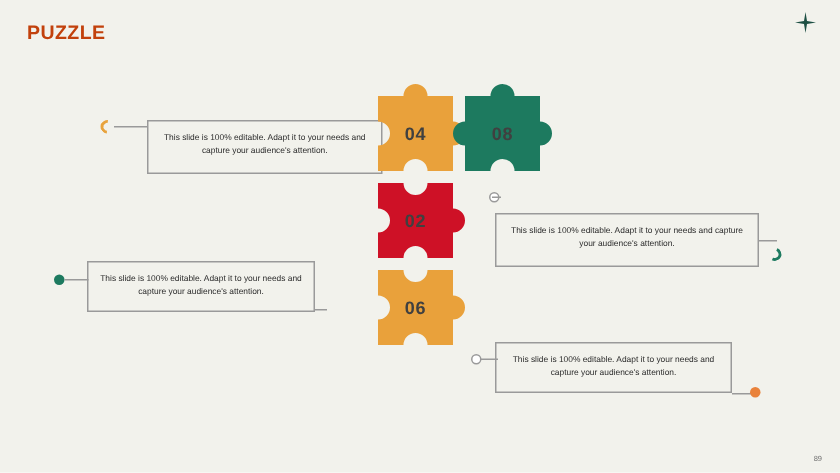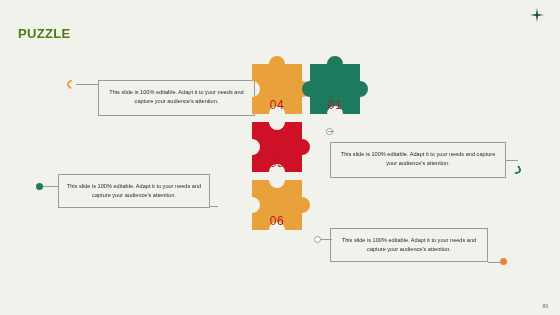--- a/index.html
+++ b/index.html
@@ -16,24 +16,24 @@
   .slide {
     position: relative;
     width: 560px;
     height: 315px;
     background: #f2f2ec;
     overflow: hidden;
   }
   .title {
     position: absolute;
     left: 18px;
-    top: 26px;
+    top: 14px;
     font-size: 13px;
     font-weight: bold;
-    color: #4d7c0f;
+    color: #c2410c;
     letter-spacing: 0.3px;
   }
   .sparkle {
     position: absolute;
     right: 14px;
     top: 6px;
     width: 18px;
     height: 18px;
     color: #1d4f43;
   }
@@ -55,29 +55,29 @@
   }
   .piece {
     position: absolute;
     width: 66px;
     height: 66px;
   }
   .piece svg { display: block; }
   .piece .num {
     position: absolute;
     left: 0;
-    top: 16px;
+    top: 0;
     width: 66px;
     height: 66px;
     display: flex;
     align-items: center;
     justify-content: center;
-    color: #b91c1c;
+    color: #404040;
     font-size: 12px;
-    font-weight: normal;
+    font-weight: bold;
     letter-spacing: 0.5px;
     pointer-events: none;
   }
 
   
   .callout {
     position: absolute;
     font-size: 5.6px;
     line-height: 1.55;
     color: #2b2b2b;
@@ -176,29 +176,29 @@
                  L58 58 L41 58 A6 6 0 1 0 25 58 L8 58 L8 41 A6 6 0 1 0 8 25 Z" fill="#e9a13b"></path>
       </svg>
       <div class="num">04</div>
     </div>
 
     <div class="piece" style="left:116px; top:0px;">
       <svg width="66" height="66" viewBox="0 0 66 66">
         <path d="M8 8 L25 8 A6 6 0 1 1 41 8 L58 8 L58 25 A6 6 0 1 1 58 41
                  L58 58 L41 58 A6 6 0 1 0 25 58 L8 58 L8 41 A6 6 0 1 1 8 25 Z" fill="#1d7a5f"></path>
       </svg>
-      <div class="num">01</div>
+      <div class="num">08</div>
     </div>
 
     <div class="piece" style="left:58px; top:58px;">
       <svg width="66" height="66" viewBox="0 0 66 66">
         <path d="M8 8 L25 8 A6 6 0 1 0 41 8 L58 8 L58 25 A6 6 0 1 1 58 41
                  L58 58 L41 58 A6 6 0 1 0 25 58 L8 58 L8 41 A6 6 0 1 0 8 25 Z" fill="#ce1126"></path>
       </svg>
-      <div class="num">05</div>
+      <div class="num">02</div>
     </div>
 
 
     <div class="piece" style="left:58px; top:116px;">
       <svg width="66" height="66" viewBox="0 0 66 66">
         <path d="M8 8 L25 8 A6 6 0 1 0 41 8 L58 8 L58 25 A6 6 0 1 1 58 41
                  L58 58 L41 58 A6 6 0 1 0 25 58 L8 58 L8 41 A6 6 0 1 0 8 25 Z" fill="#e9a13b"></path>
       </svg>
       <div class="num">06</div>
     </div>

